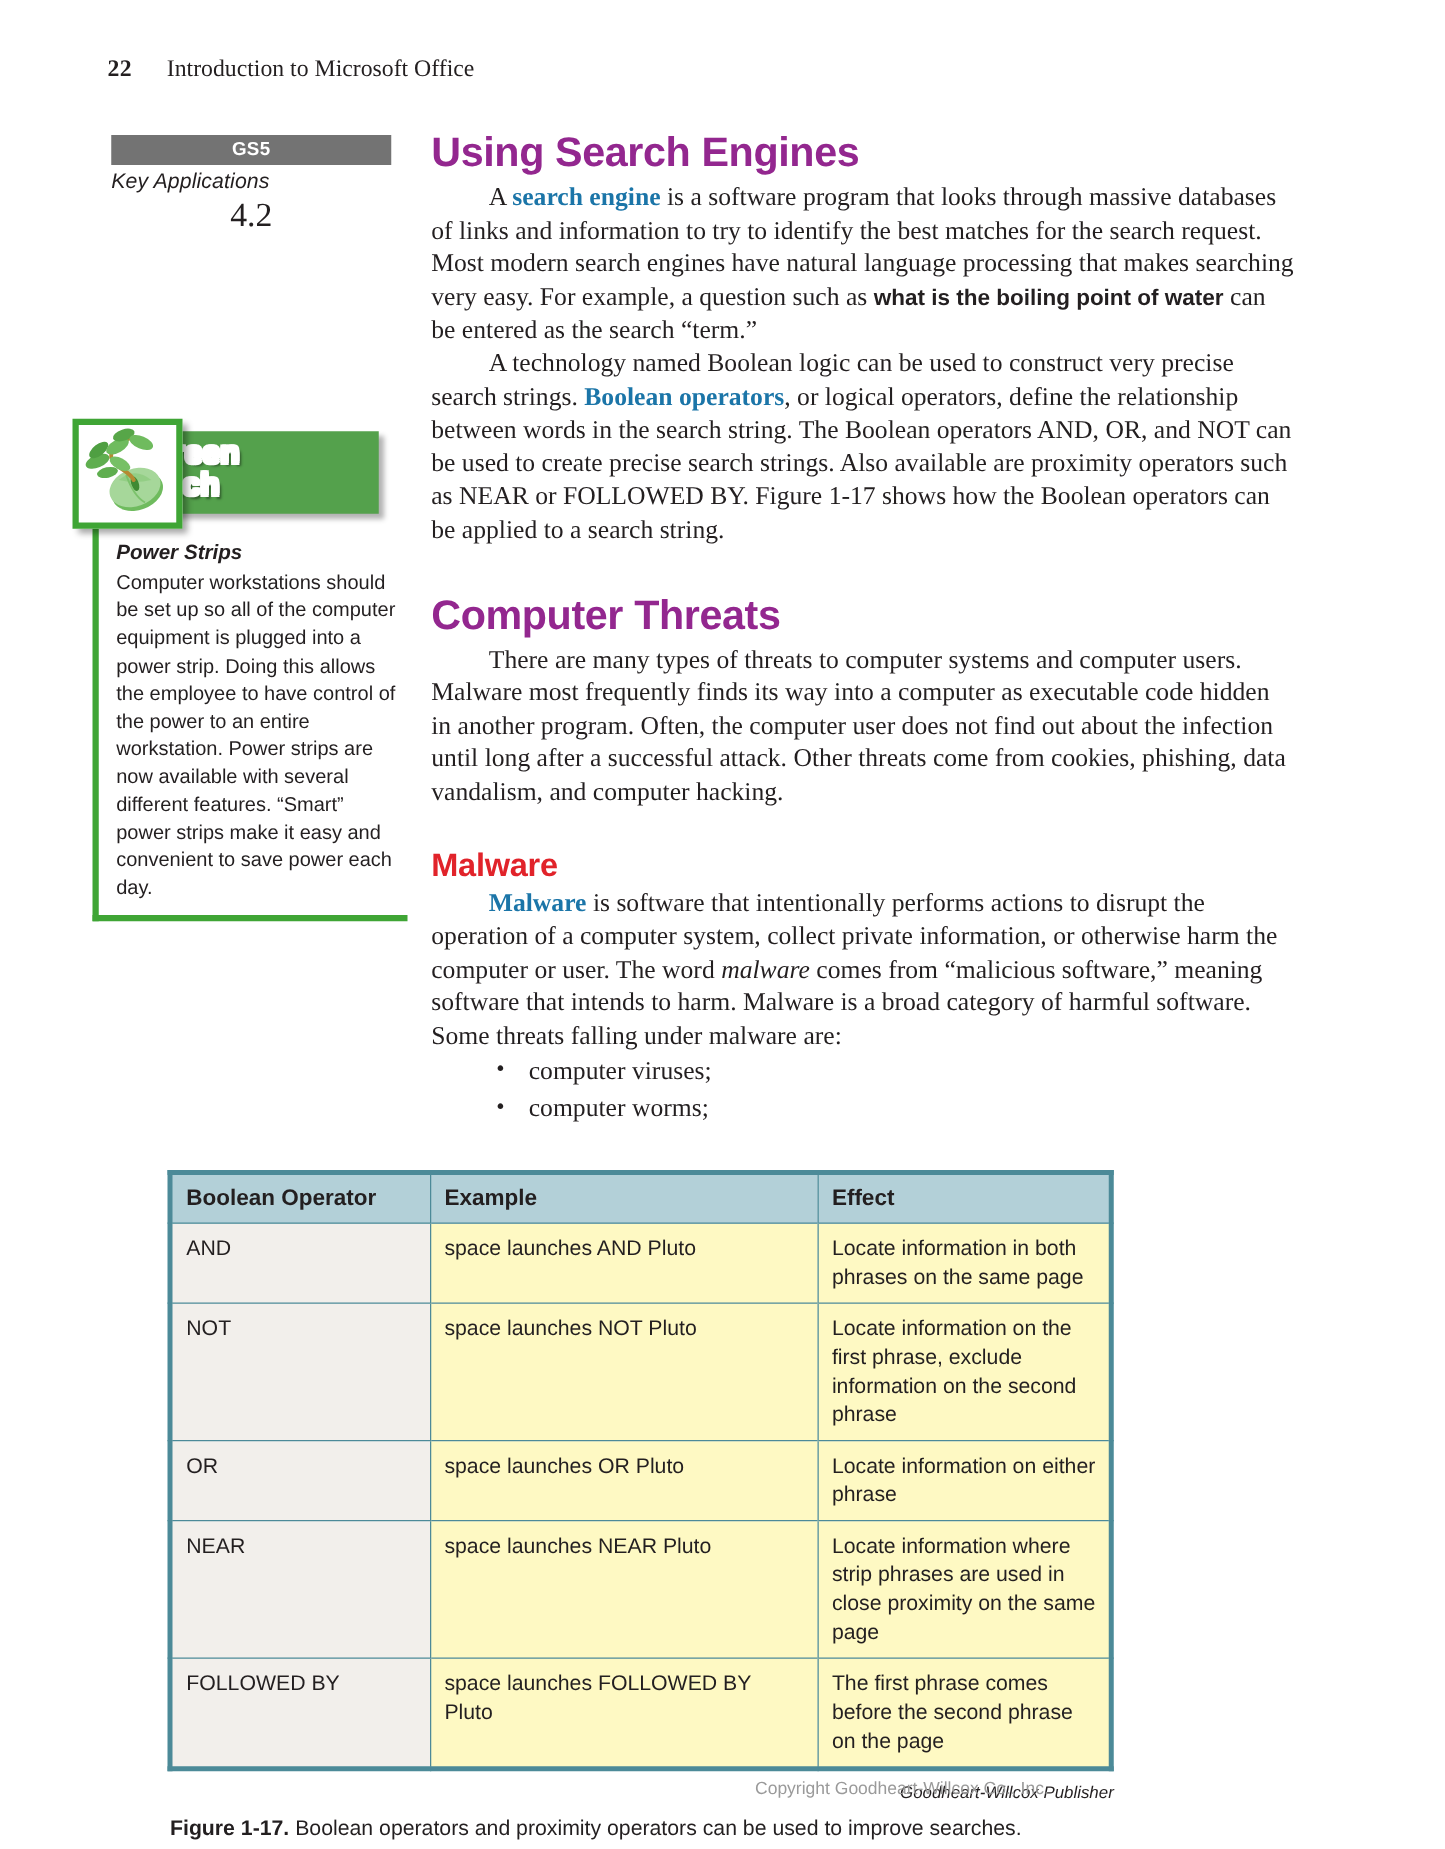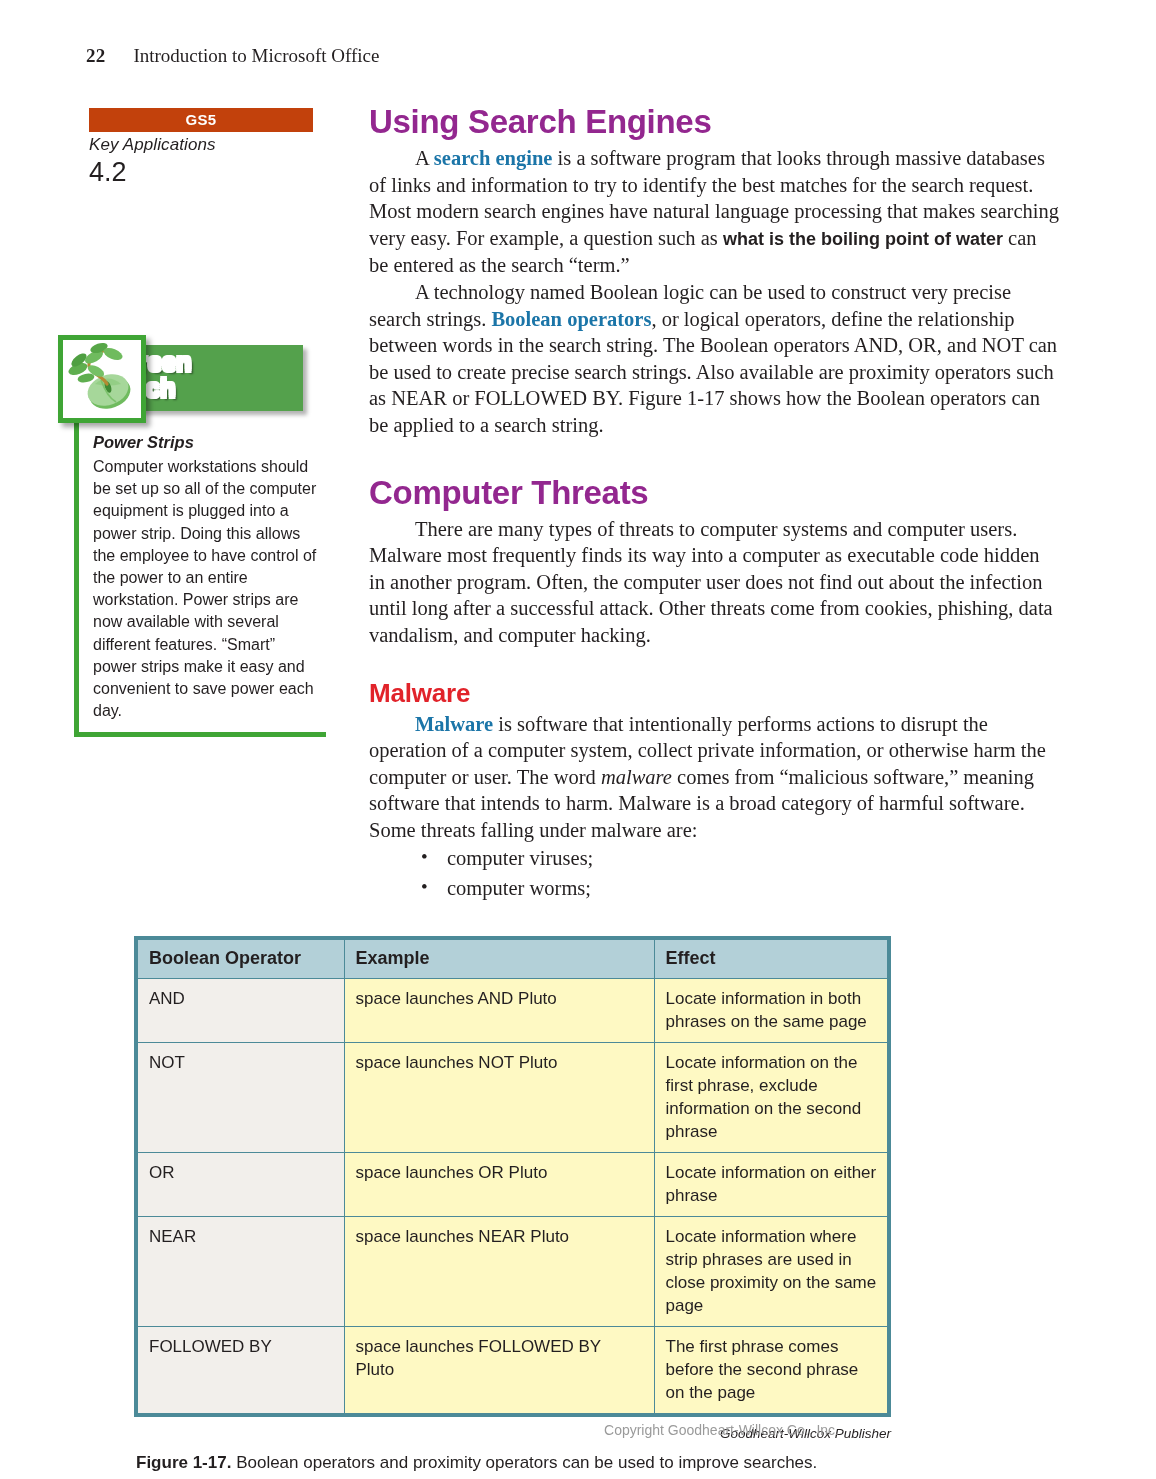--- a/index.html
+++ b/index.html
@@ -39,41 +39,42 @@
   .left-col {
     position: absolute;
     top: 108px;
     left: 56px;
     width: 270px;
   }
 
   
   .gs-block { width: 224px; margin-left: 33px; }
   .gs-bar {
-    background: #c2410c;
+    background: #737373;
     color: #ffffff;
     text-align: center;
     font-family: "Liberation Sans", sans-serif;
     font-weight: bold;
     font-size: 15px;
     line-height: 21px;
     padding: 1px 0 2px 0;
     letter-spacing: .3px;
   }
   .gs-sub {
     text-align: left;
     font-family: "Liberation Sans", sans-serif;
     font-size: 17px;
     color: #231f20;
     margin-top: 3px;
     letter-spacing: .1px;
     font-style: italic;
   }
   .gs-num {
-    font-family: Liberation Sans, sans-serif;
+    text-align: center;
+    font-family: Liberation Serif, serif;
     font-size: 27px;
     color: #231f20;
     margin-top: 2px;
     line-height: 30px;
   }
 
   
   .greentech {
     position: absolute;
     top: 227px;
@@ -147,21 +148,21 @@
     font-size: 16px;
     line-height: 22.2px;
     color: #231f20;
     margin: 0;
   }
 
   
   .main-col {
     position: absolute;
     top: 104px;
-    left: 369px;
+    left: 345px;
     width: 690px;
   }
   h1.sec {
     font-family: "Liberation Sans", sans-serif;
     font-weight: bold;
     font-size: 33px;
     line-height: 36px;
     color: #93278f;
     margin: 0 0 5px 0;
     letter-spacing: -.3px;

